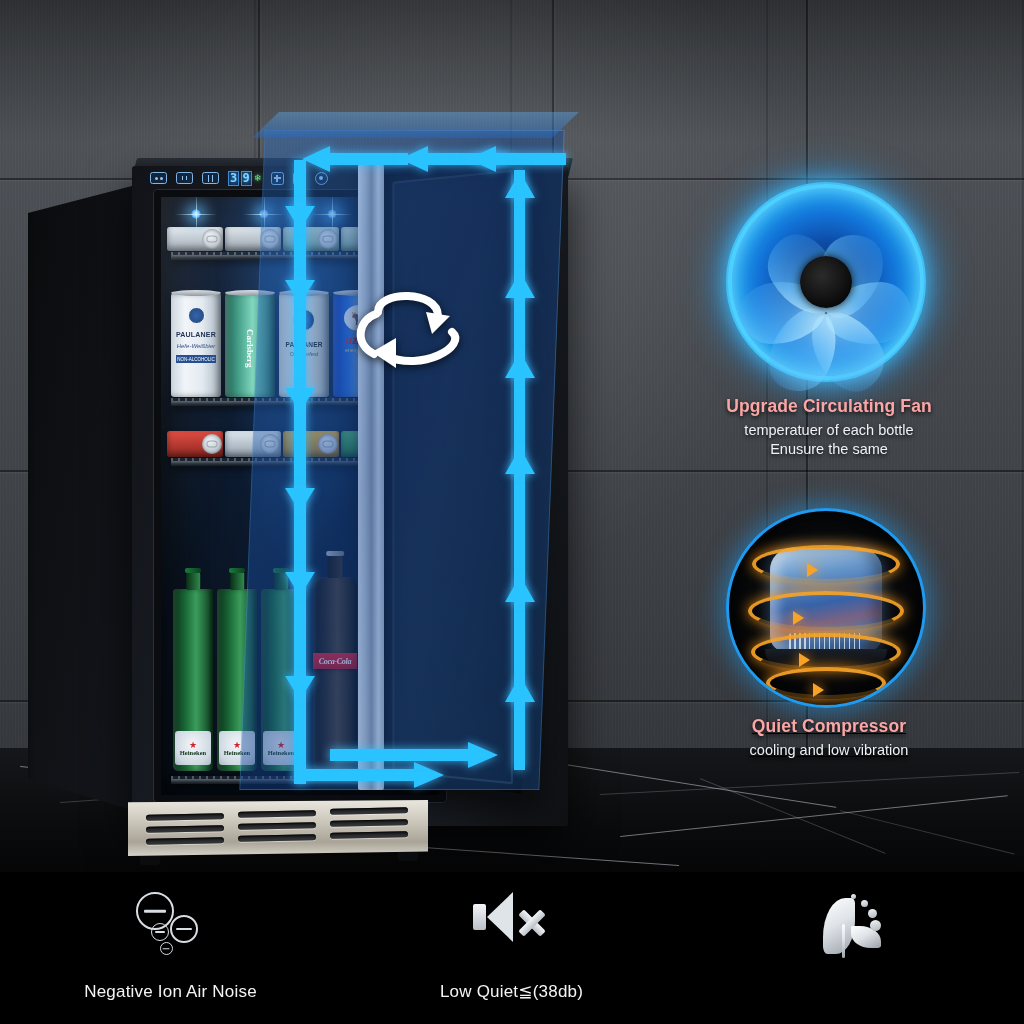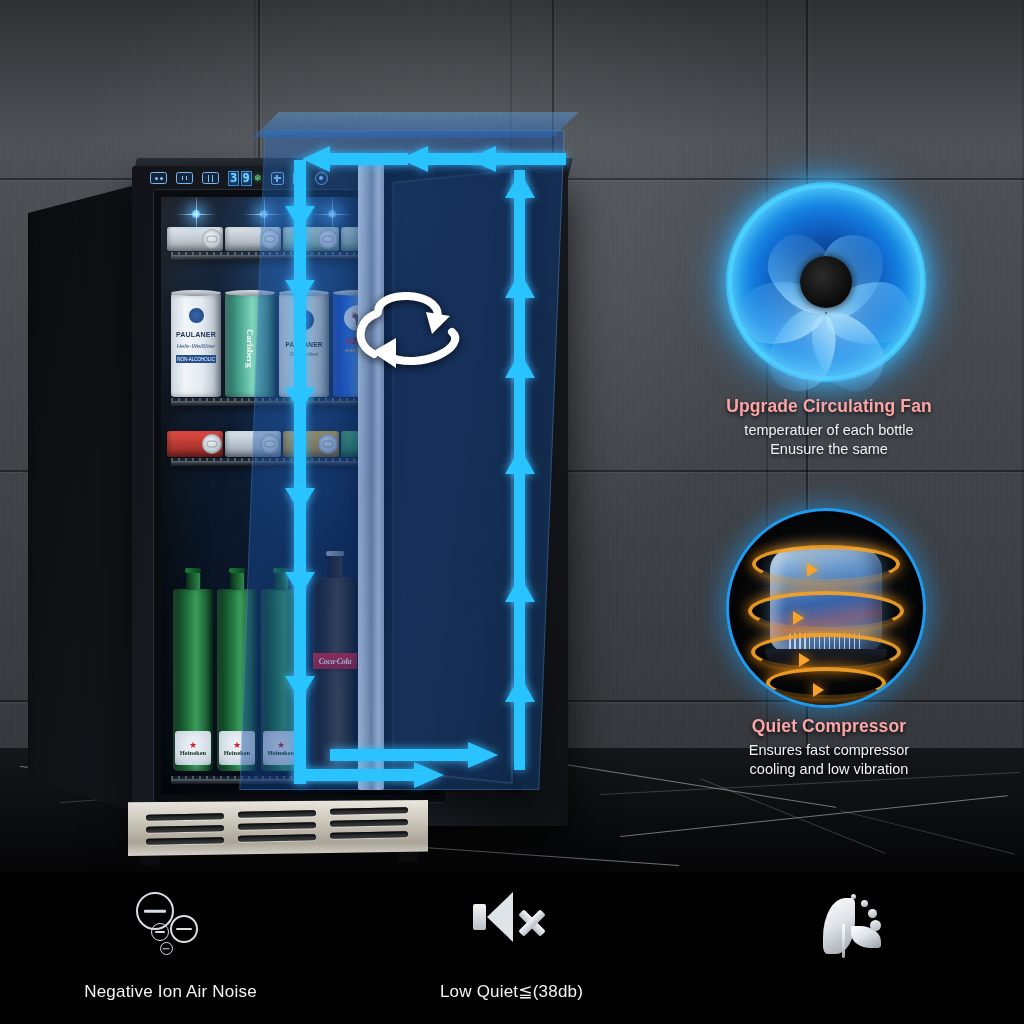--- a/index.html
+++ b/index.html
@@ -673,23 +673,22 @@
       <div class="comp-base"></div>
       <div class="halo" style="top:34px; width:148px; height:38px;"></div>
       <div class="halo" style="top:80px; width:156px; height:40px;"></div>
       <div class="halo" style="top:122px; width:150px; height:38px;"></div>
       <div class="halo" style="top:156px; width:120px; height:32px;"></div>
       <div class="halo-arrow" style="left:78px; top:52px;"></div>
       <div class="halo-arrow" style="left:64px; top:100px;"></div>
       <div class="halo-arrow" style="left:70px; top:142px;"></div>
       <div class="halo-arrow" style="left:84px; top:172px;"></div>
     </div>
-    <div style="position:absolute; top:208px; width:100%;">
+    <div style="position:absolute; top:208px; width:100%;text-decoration:underline;">
       <div class="f-title">Quiet Compressor</div>
-      <div class="f-sub">Ensures fast compressor</div>
       <div class="f-sub">cooling and low vibration</div>
     </div>
   </div>
 
   <div class="bottom-strip">
 
     <div class="bf" style="left:0;">
       <div class="bf-icon" style="width:78px;">
         <div class="ion-c" style="left:4px; top:2px; width:38px; height:38px; border-width:2.6px;">
             <span class="m" style="width:22px;height:2.6px;"></span>

